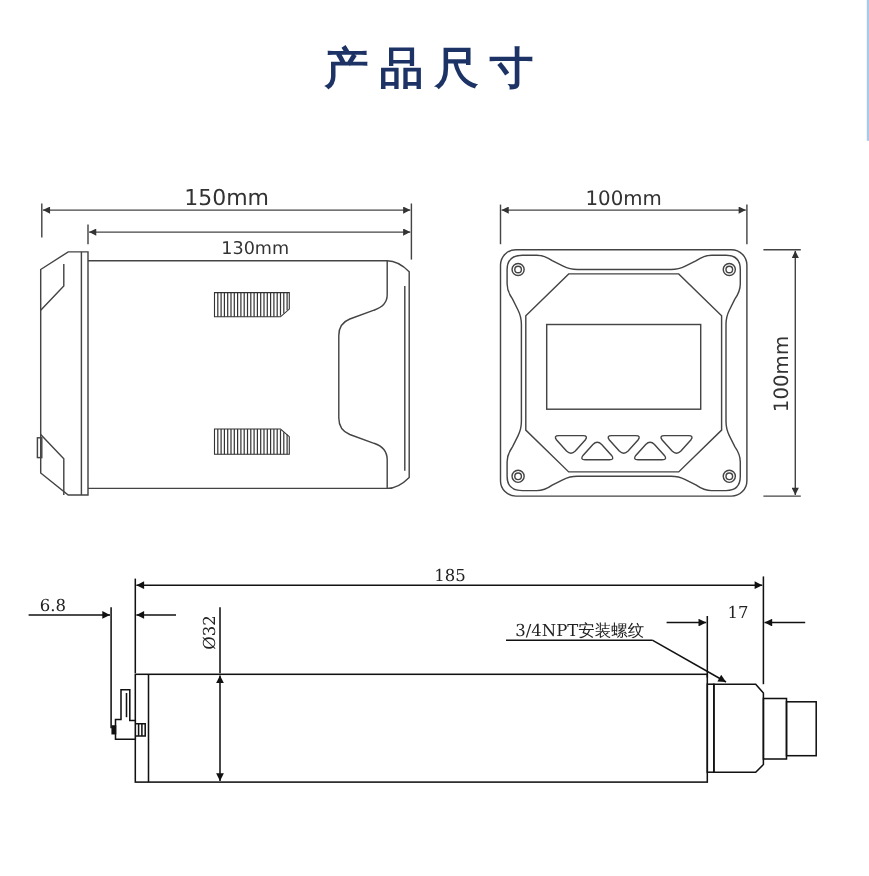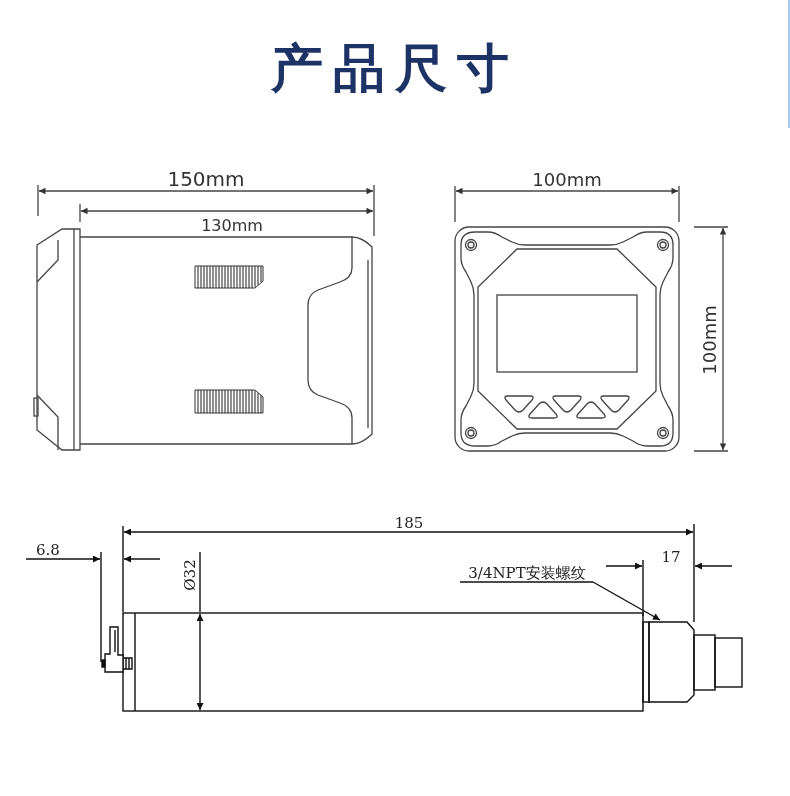--- a/index.html
+++ b/index.html
@@ -1,20 +1,20 @@
 <!DOCTYPE html>
 <html><head>
 <meta charset="utf-8">
 <style>
   html, body { margin: 0; padding: 0; background: #ffffff; }
   body { width: 790px; height: 796px; position: relative; overflow: hidden; font-family: "DejaVu Sans", sans-serif; }
   .edge-line { position: absolute; left: 788px; top: 0; width: 2px; height: 128px; background: #a9c9e8; }
   .title {
     position: absolute; left: 0; top: 42px; width: 790px; text-align: center;
-    font-family: "DejaVu Sans", sans-serif; font-weight: bold; font-size: 52px;
+    font-family: "DejaVu Sans", sans-serif; font-weight: bold; font-size: 40px;
     color: #1d3366; letter-spacing: 10px; line-height: 1;
   }
   svg.drawing { position: absolute; left: 0; top: 0; }
   .dim-text { font-family: "DejaVu Sans", sans-serif; fill: #333; }
   .serif-text { font-family: "DejaVu Serif", serif; fill: #222; }
 </style>
 </head>
 <body>
 
 <div class="edge-line"></div>

